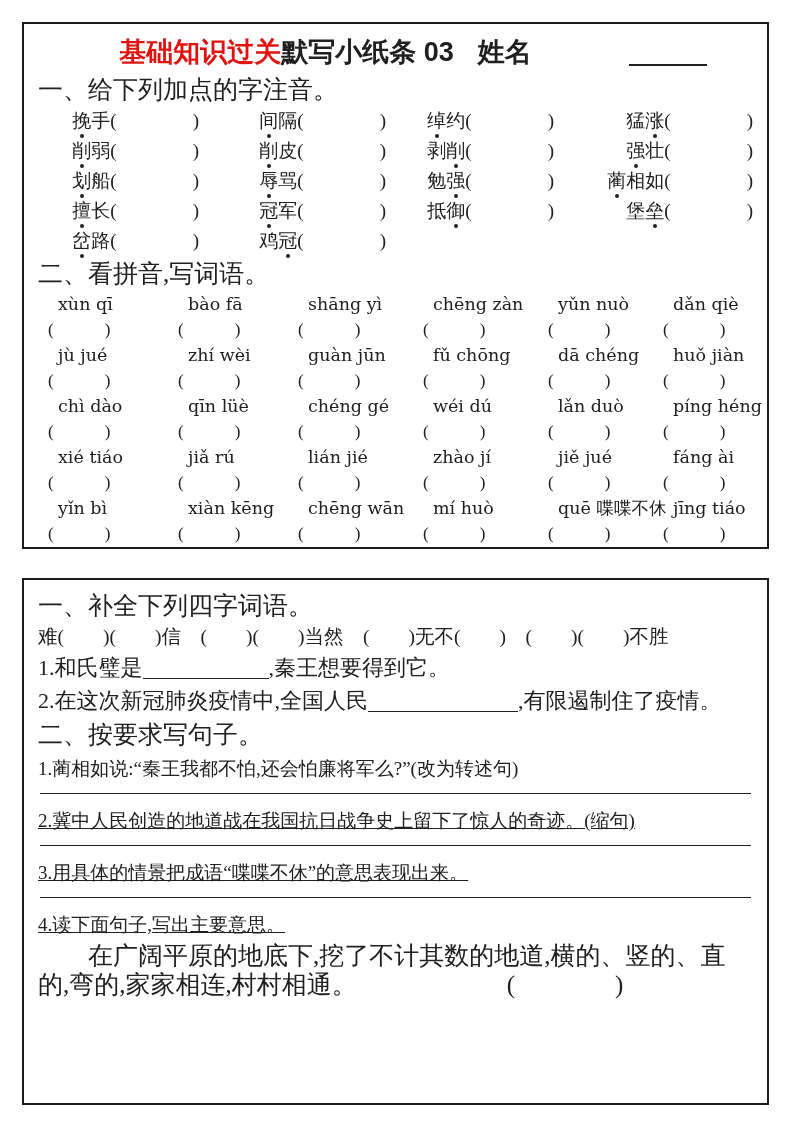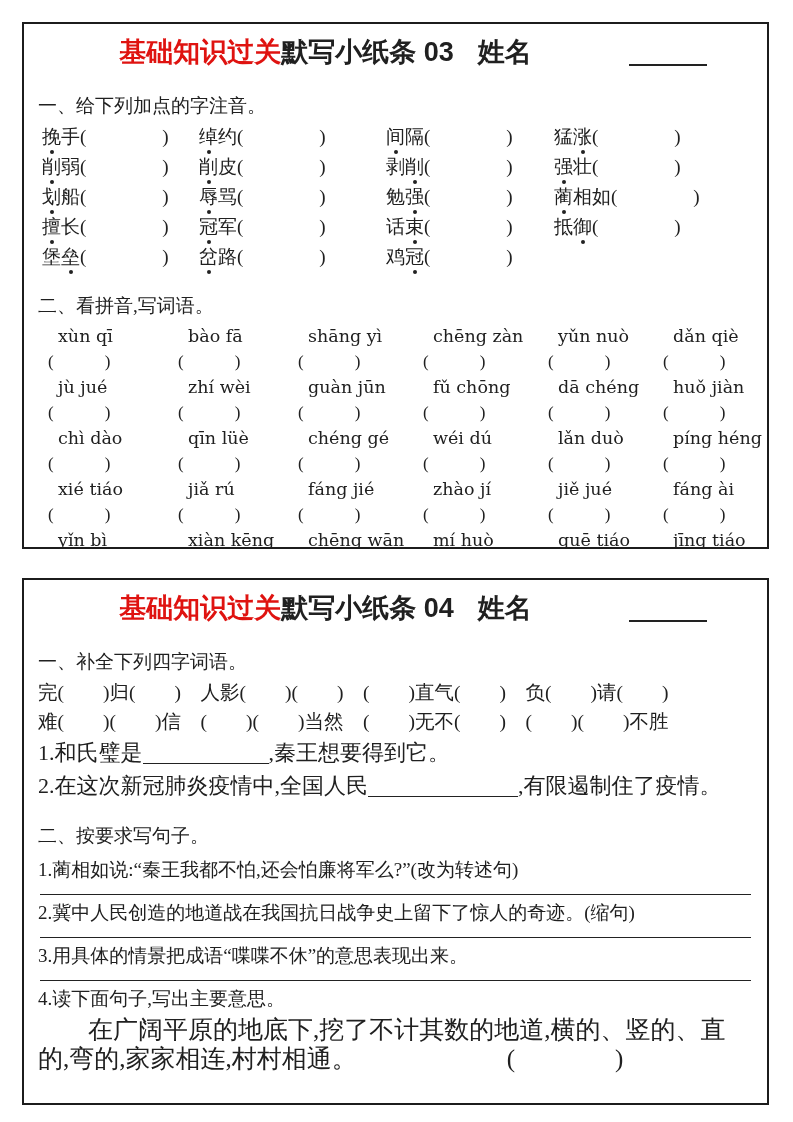--- a/index.html
+++ b/index.html
@@ -16,73 +16,72 @@
 
     .header{
       position:relative;text-align:center;padding-right:140px;
       font-family:"Liberation Sans","DejaVu Sans",sans-serif;
       font-weight:bold;font-size:27px;line-height:40px;white-space:nowrap;
     }
     .t-red{color:#df1310;}
     .name-label{margin-left:24px;}
     .name-line{position:absolute;right:46px;top:32px;width:78px;border-bottom:2px solid #222;height:0;}
 
-    .sec-head{font-size:19px;line-height:28px;margin-top:20px;}
+    .sec-head{font-size:25px;line-height:28px;margin-top:4px;}
 
     
     .word-grid{display:grid;grid-template-columns:157px 187px 168px auto;font-size:19px;margin-top:2px;padding-left:4px;}
-    .wcell{height:30px;line-height:30px;white-space:pre;}
+    .wcell{height:30px;line-height:30px;white-space:pre;text-align:right;}
     .ch{position:relative;display:inline-block;}
     .ch.dot::after{content:"";position:absolute;left:50%;bottom:-2px;width:4px;height:4px;margin-left:-2px;border-radius:50%;background:#222;}
     .wparen{white-space:pre;}
 
     
     .py-grid{margin-top:3px;padding-left:20px;}
     .pyrow{display:grid;grid-template-columns:130px 120px 125px 125px 115px auto;}
     .py{font-size:17.5px;line-height:26px;white-space:pre;font-family:"DejaVu Serif","Liberation Serif",serif;}
     .pyp{font-size:17px;line-height:25px;margin-left:-10px;white-space:pre;}
 
     
     .comp-lines{margin-top:2px;}
     .comp-line{font-size:19.5px;line-height:29px;white-space:pre;}
     .fill{font-size:22px;line-height:33px;white-space:nowrap;}
     .blank{display:inline-block;border-bottom:1.6px solid #222;height:20px;vertical-align:-4px;width:126px;}
     #fillList .fill:nth-child(2) .blank{width:150px;}
     .q{font-size:19px;line-height:28px;margin-top:6px;white-space:nowrap;}
     .qline{border-bottom:1.6px solid #222;margin:9px 2px 0 2px;height:1px;}
-    .qline + .q{margin-top:4px;}
+    .qline + .q{margin-top:13px;text-decoration:underline;}
     .passage{font-size:25px;line-height:29px;text-indent:2em;margin-top:2px;}
     .passage-paren{margin-left:150px;white-space:pre;}
   </style>
 </head>
 <body>
 
 <div class="sheet" id="sheet1">
   <div class="header">
     <span class="t-red" style="color: rgb(223, 19, 16);">基础知识过关</span><span>默写小纸条 03</span><span class="name-label">姓名</span>
     <span class="name-line"></span>
   </div>
 
   <div class="sec-head">一、给下列加点的字注音。</div>
   <div class="word-grid" id="wordGrid">
       <div class="wcell"><span class="ch dot">挽</span><span class="ch">手</span><span class="wparen">(　　　　)</span></div>
+      <div class="wcell"><span class="ch dot">间</span><span class="ch">隔</span><span class="wparen">(　　　　)</span></div>
       <div class="wcell"><span class="ch dot">绰</span><span class="ch">约</span><span class="wparen">(　　　　)</span></div>
-      <div class="wcell"><span class="ch dot">间</span><span class="ch">隔</span><span class="wparen">(　　　　)</span></div>
       <div class="wcell"><span class="ch">猛</span><span class="ch dot">涨</span><span class="wparen">(　　　　)</span></div>
       <div class="wcell"><span class="ch dot">削</span><span class="ch">弱</span><span class="wparen">(　　　　)</span></div>
       <div class="wcell"><span class="ch dot">削</span><span class="ch">皮</span><span class="wparen">(　　　　)</span></div>
       <div class="wcell"><span class="ch">剥</span><span class="ch dot">削</span><span class="wparen">(　　　　)</span></div>
       <div class="wcell"><span class="ch dot">强</span><span class="ch">壮</span><span class="wparen">(　　　　)</span></div>
       <div class="wcell"><span class="ch dot">划</span><span class="ch">船</span><span class="wparen">(　　　　)</span></div>
       <div class="wcell"><span class="ch dot">辱</span><span class="ch">骂</span><span class="wparen">(　　　　)</span></div>
       <div class="wcell"><span class="ch">勉</span><span class="ch dot">强</span><span class="wparen">(　　　　)</span></div>
       <div class="wcell"><span class="ch dot">蔺</span><span class="ch">相</span><span class="ch">如</span><span class="wparen">(　　　　)</span></div>
       <div class="wcell"><span class="ch dot">擅</span><span class="ch">长</span><span class="wparen">(　　　　)</span></div>
       <div class="wcell"><span class="ch dot">冠</span><span class="ch">军</span><span class="wparen">(　　　　)</span></div>
-      <div class="wcell"><span class="ch">话</span><span class="ch dot">束</span><span class="wparen">(　　　　)</span></div>
       <div class="wcell"><span class="ch">抵</span><span class="ch dot">御</span><span class="wparen">(　　　　)</span></div>
       <div class="wcell"><span class="ch">堡</span><span class="ch dot">垒</span><span class="wparen">(　　　　)</span></div>
       <div class="wcell"><span class="ch dot">岔</span><span class="ch">路</span><span class="wparen">(　　　　)</span></div>
       <div class="wcell"><span class="ch">鸡</span><span class="ch dot">冠</span><span class="wparen">(　　　　)</span></div>
     </div>
 
   <div class="sec-head">二、看拼音,写词语。</div>
   <div class="py-grid" id="pinyinGrid">
       <div class="pyrow">
         <div class="pycell">
@@ -165,21 +164,21 @@
       <div class="pyrow">
         <div class="pycell">
           <div class="py">xié tiáo</div>
           <div class="pyp">(　　　)</div>
         </div>
         <div class="pycell">
           <div class="py">jiǎ rú</div>
           <div class="pyp">(　　　)</div>
         </div>
         <div class="pycell">
-          <div class="py">fáng jié</div>
+          <div class="py">lián jié</div>
           <div class="pyp">(　　　)</div>
         </div>
         <div class="pycell">
           <div class="py">zhào jí</div>
           <div class="pyp">(　　　)</div>
         </div>
         <div class="pycell">
           <div class="py">jiě jué</div>
           <div class="pyp">(　　　)</div>
         </div>
@@ -199,40 +198,35 @@
         </div>
         <div class="pycell">
           <div class="py">chēng wān</div>
           <div class="pyp">(　　　)</div>
         </div>
         <div class="pycell">
           <div class="py">mí huò</div>
           <div class="pyp">(　　　)</div>
         </div>
         <div class="pycell">
-          <div class="py">quē tiáo</div>
+          <div class="py">quē 喋喋不休</div>
           <div class="pyp">(　　　)</div>
         </div>
         <div class="pycell">
           <div class="py">jīng tiáo</div>
           <div class="pyp">(　　　)</div>
         </div>
       </div>
     </div>
 </div>
 
 <div class="sheet" id="sheet2">
-  <div class="header">
-    <span class="t-red" style="color: rgb(223, 19, 16);">基础知识过关</span><span>默写小纸条 04</span><span class="name-label">姓名</span>
-    <span class="name-line"></span>
-  </div>
 
   <div class="sec-head">一、补全下列四字词语。</div>
   <div class="comp-lines" id="compLines">
-      <div class="comp-line">完(　　)归(　　)　人影(　　)(　　)　(　　)直气(　　)　负(　　)请(　　)</div>
       <div class="comp-line">难(　　)(　　)信　(　　)(　　)当然　(　　)无不(　　)　(　　)(　　)不胜</div>
     </div>
   <div id="fillList">
       <div class="fill"><span>1.和氏璧是</span><span class="blank"></span><span>,秦王想要得到它。</span></div>
       <div class="fill"><span>2.在这次新冠肺炎疫情中,全国人民</span><span class="blank"></span><span>,有限遏制住了疫情。</span></div>
     </div>
 
   <div class="sec-head">二、按要求写句子。</div>
   <div id="questionList">
       <div class="q">1.蔺相如说:“秦王我都不怕,还会怕廉将军么?”(改为转述句)</div>

